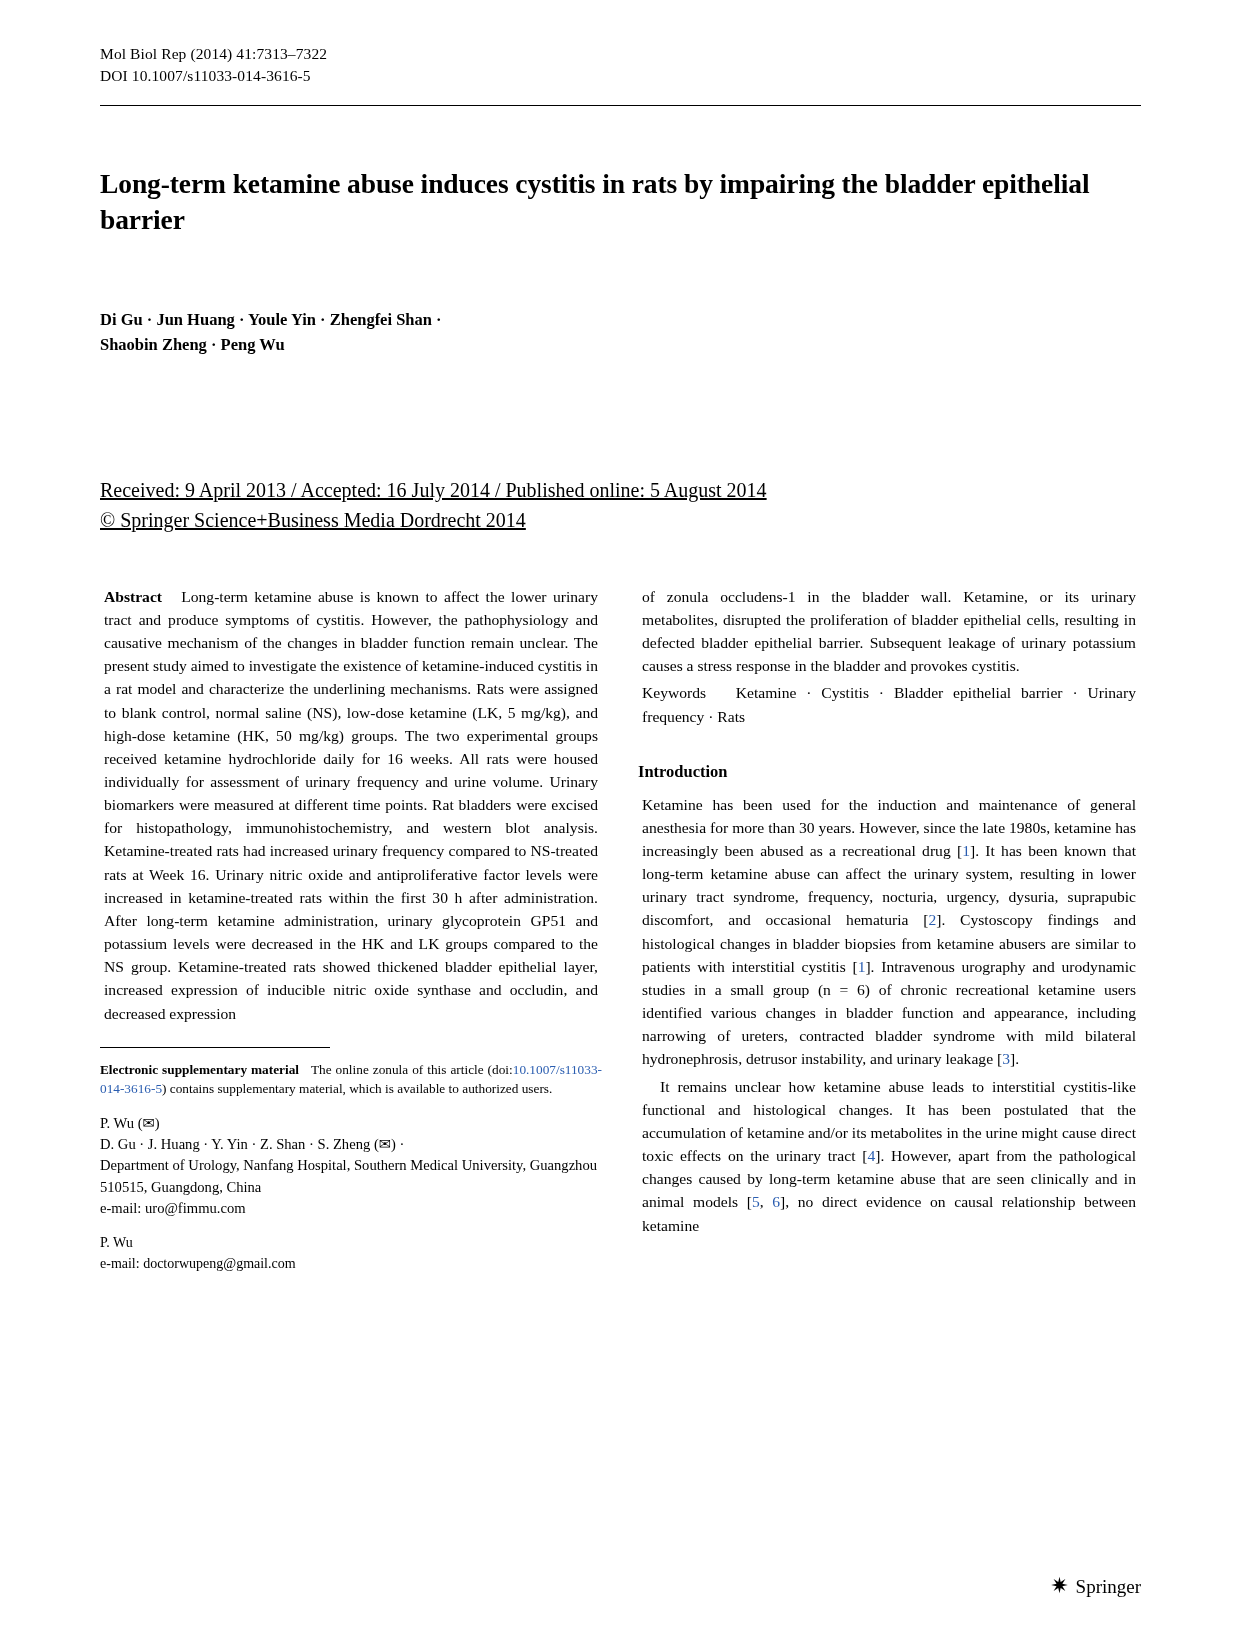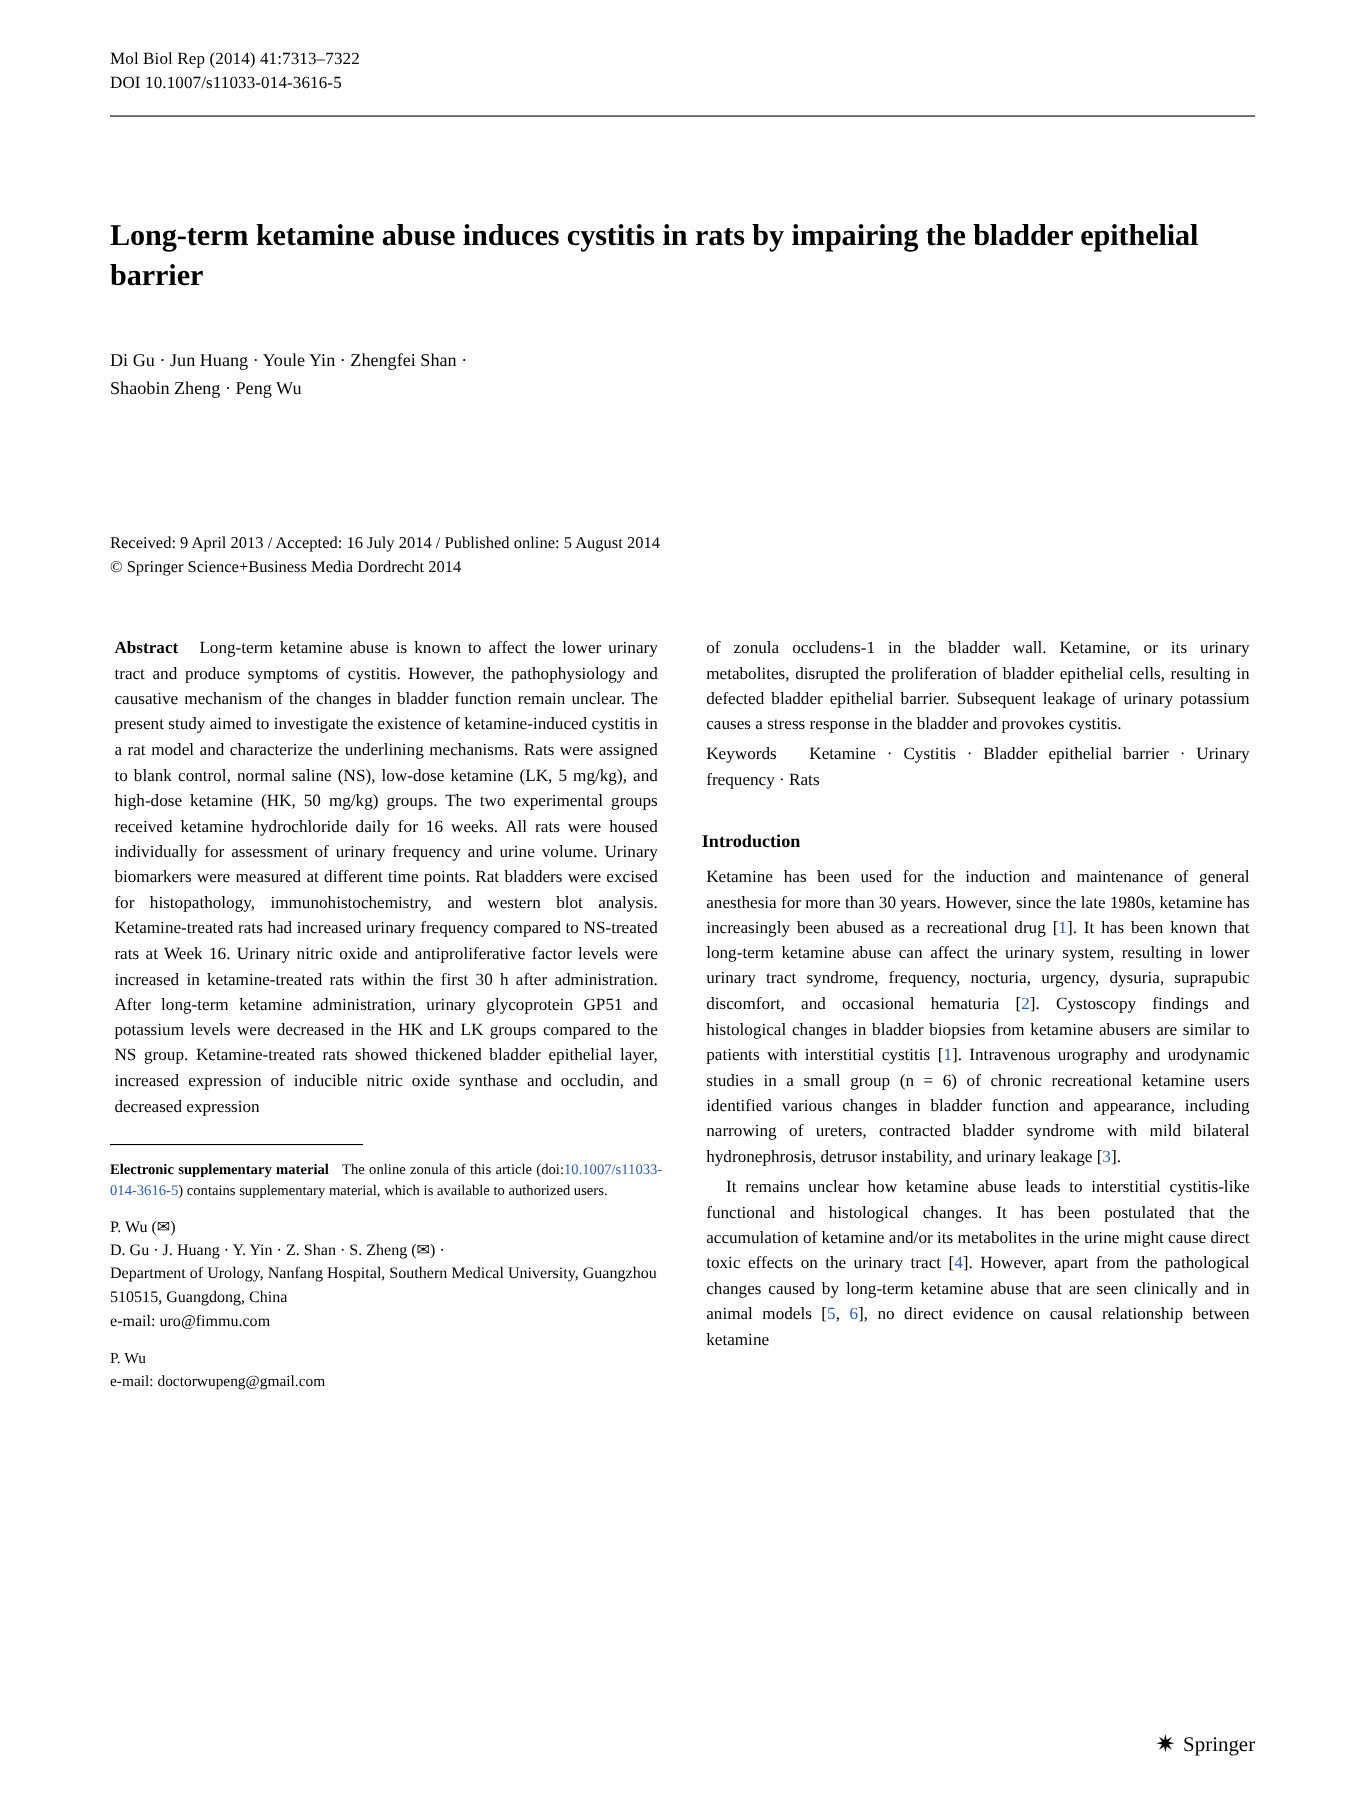--- a/index.html
+++ b/index.html
@@ -38,34 +38,35 @@
     border: 0;
     border-top: 1.1px solid #000;
     margin: 18px 0 0 0;
     width: 100%;
   }
   
   .title {
     font-size: 27.5px;
     font-weight: bold;
     line-height: 1.32;
-    margin-top: 90px;
+    margin-top: 60px;
     letter-spacing: -0.1px;
   }
   .authors {
     font-size: 16.5px;
-    font-weight: normal;
+    font-weight: bold;
     line-height: 1.52;
-    margin-top: 46px;
+    margin-top: 68px;
   }
   
   .received {
     margin-top: 118px;
-    font-size: 15px;
+    font-size: 20px;
     line-height: 1.5;
+    text-decoration: underline;
   }
   
   .columns {
     margin-top: 46px;
     display: flex;
     gap: 36px;
   }
   .col {
     width: 502px;
     position: relative;

